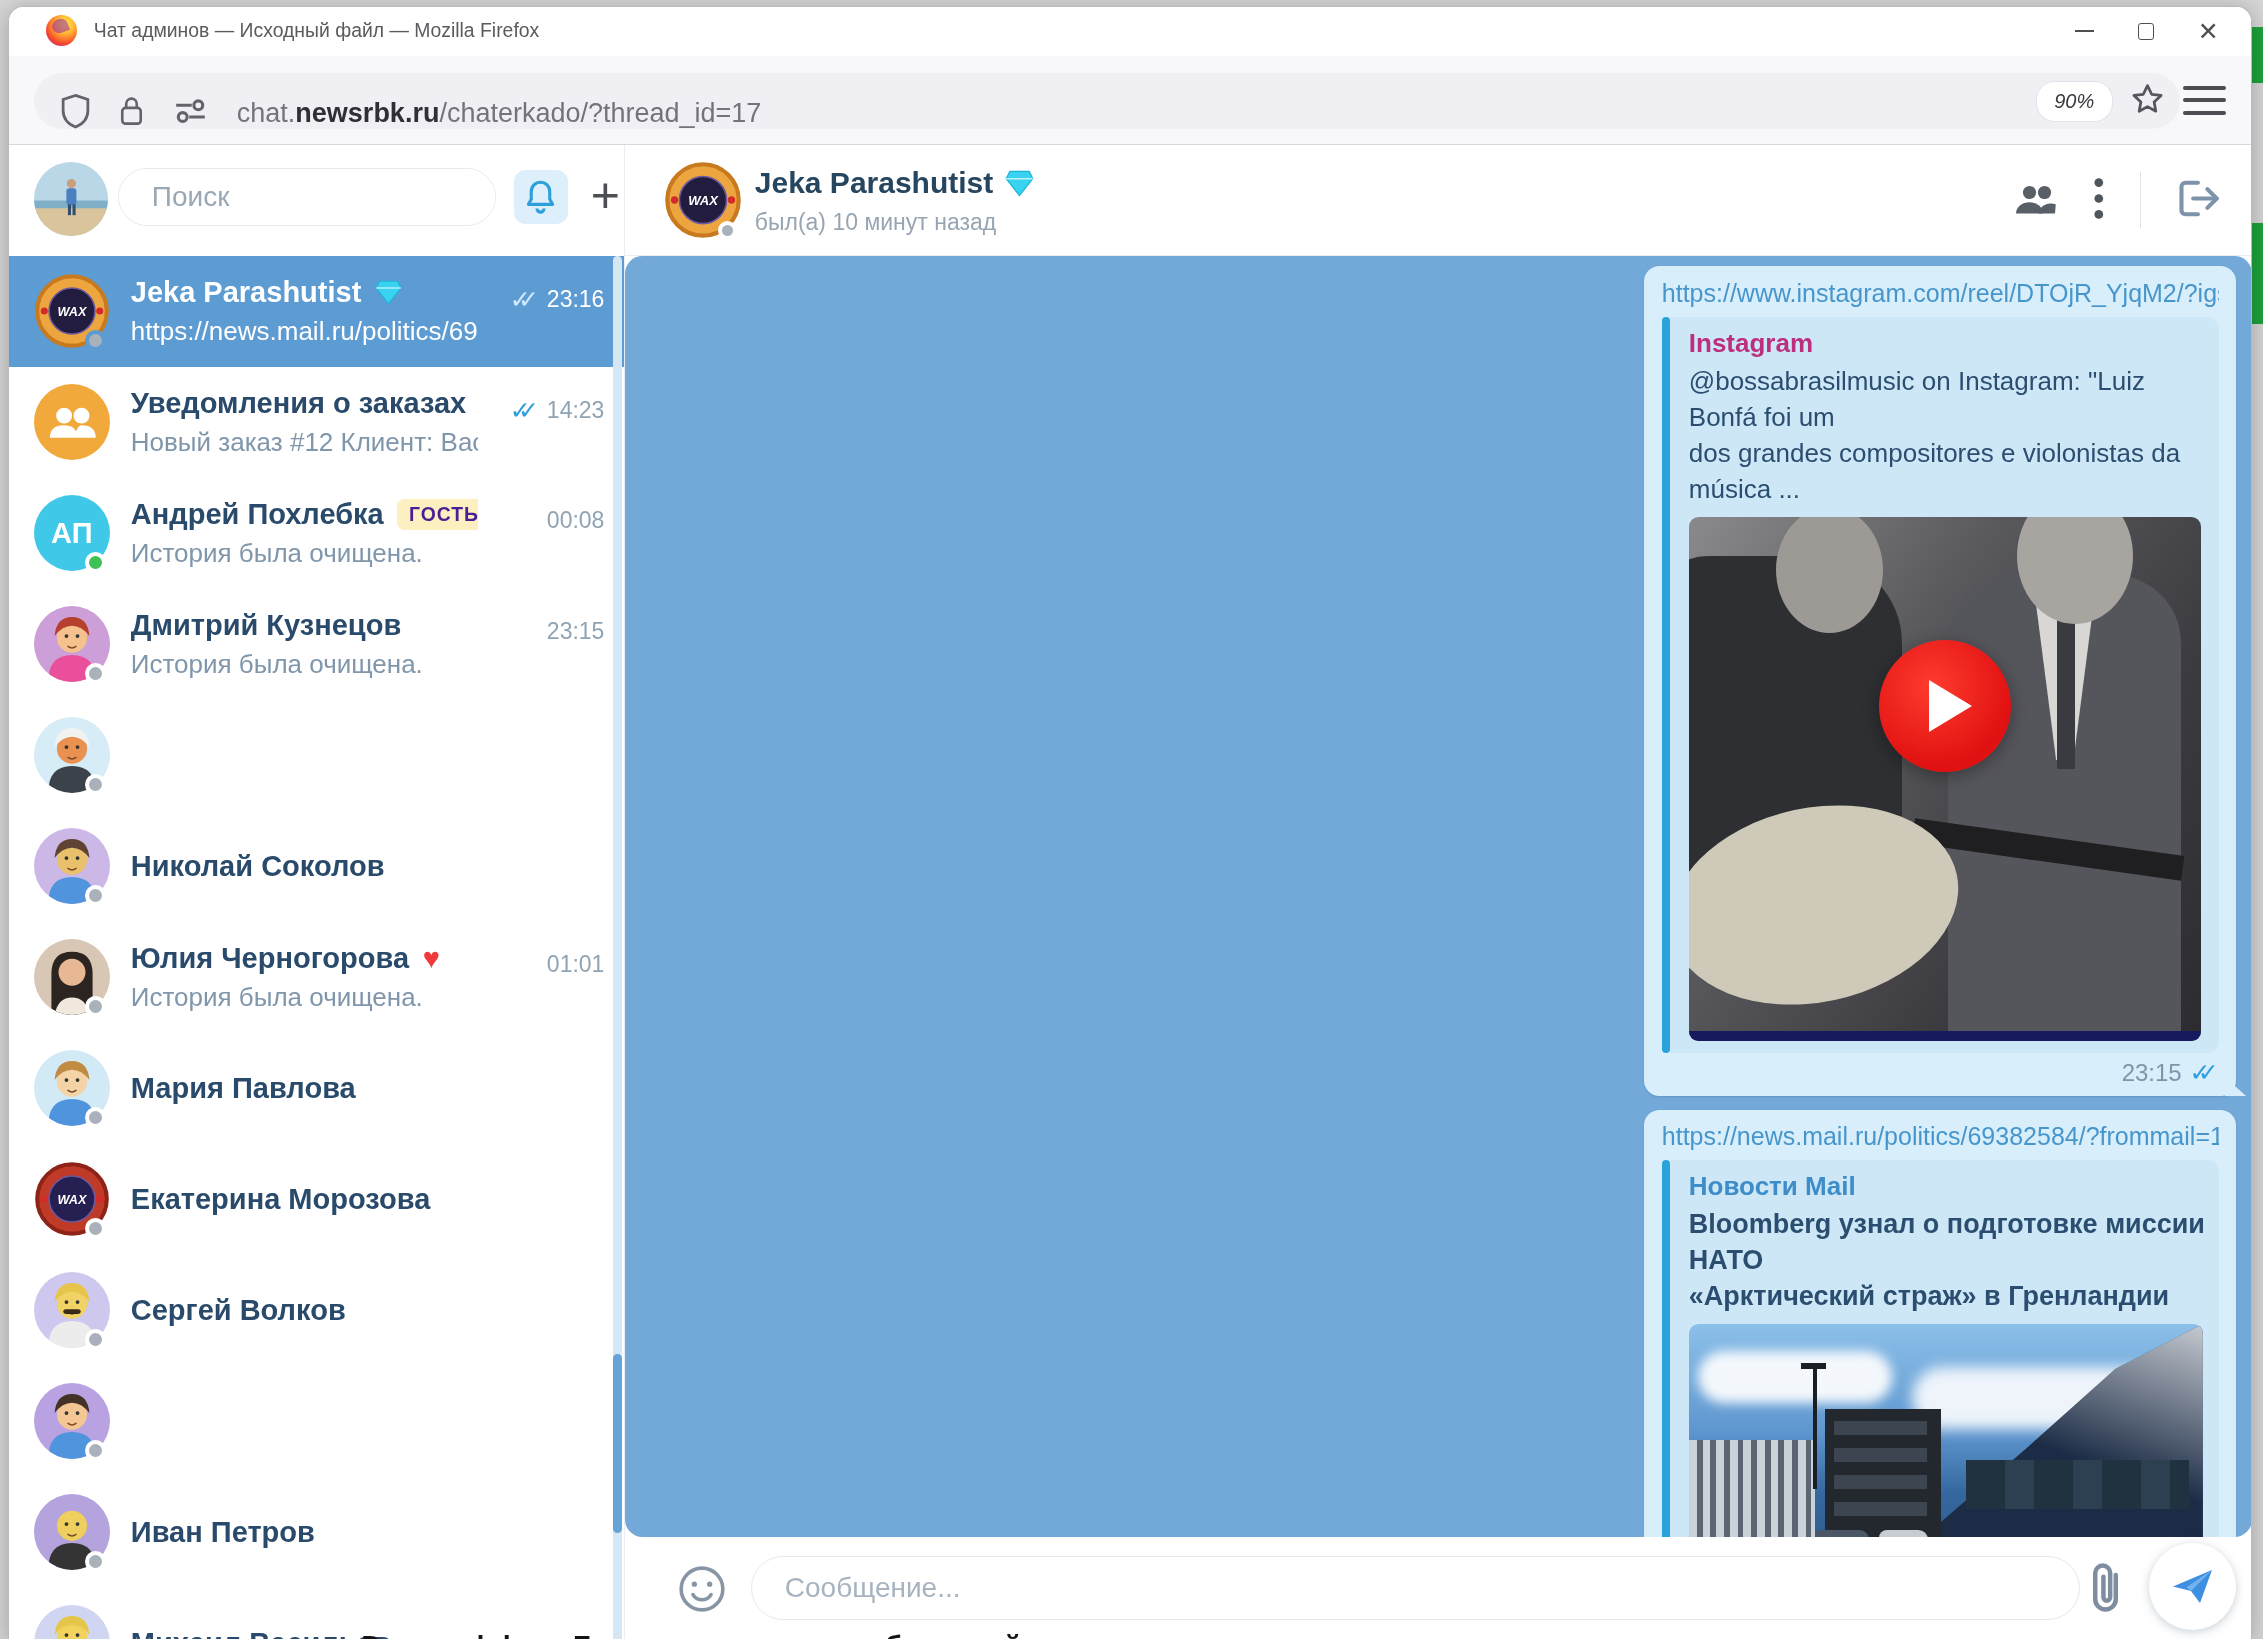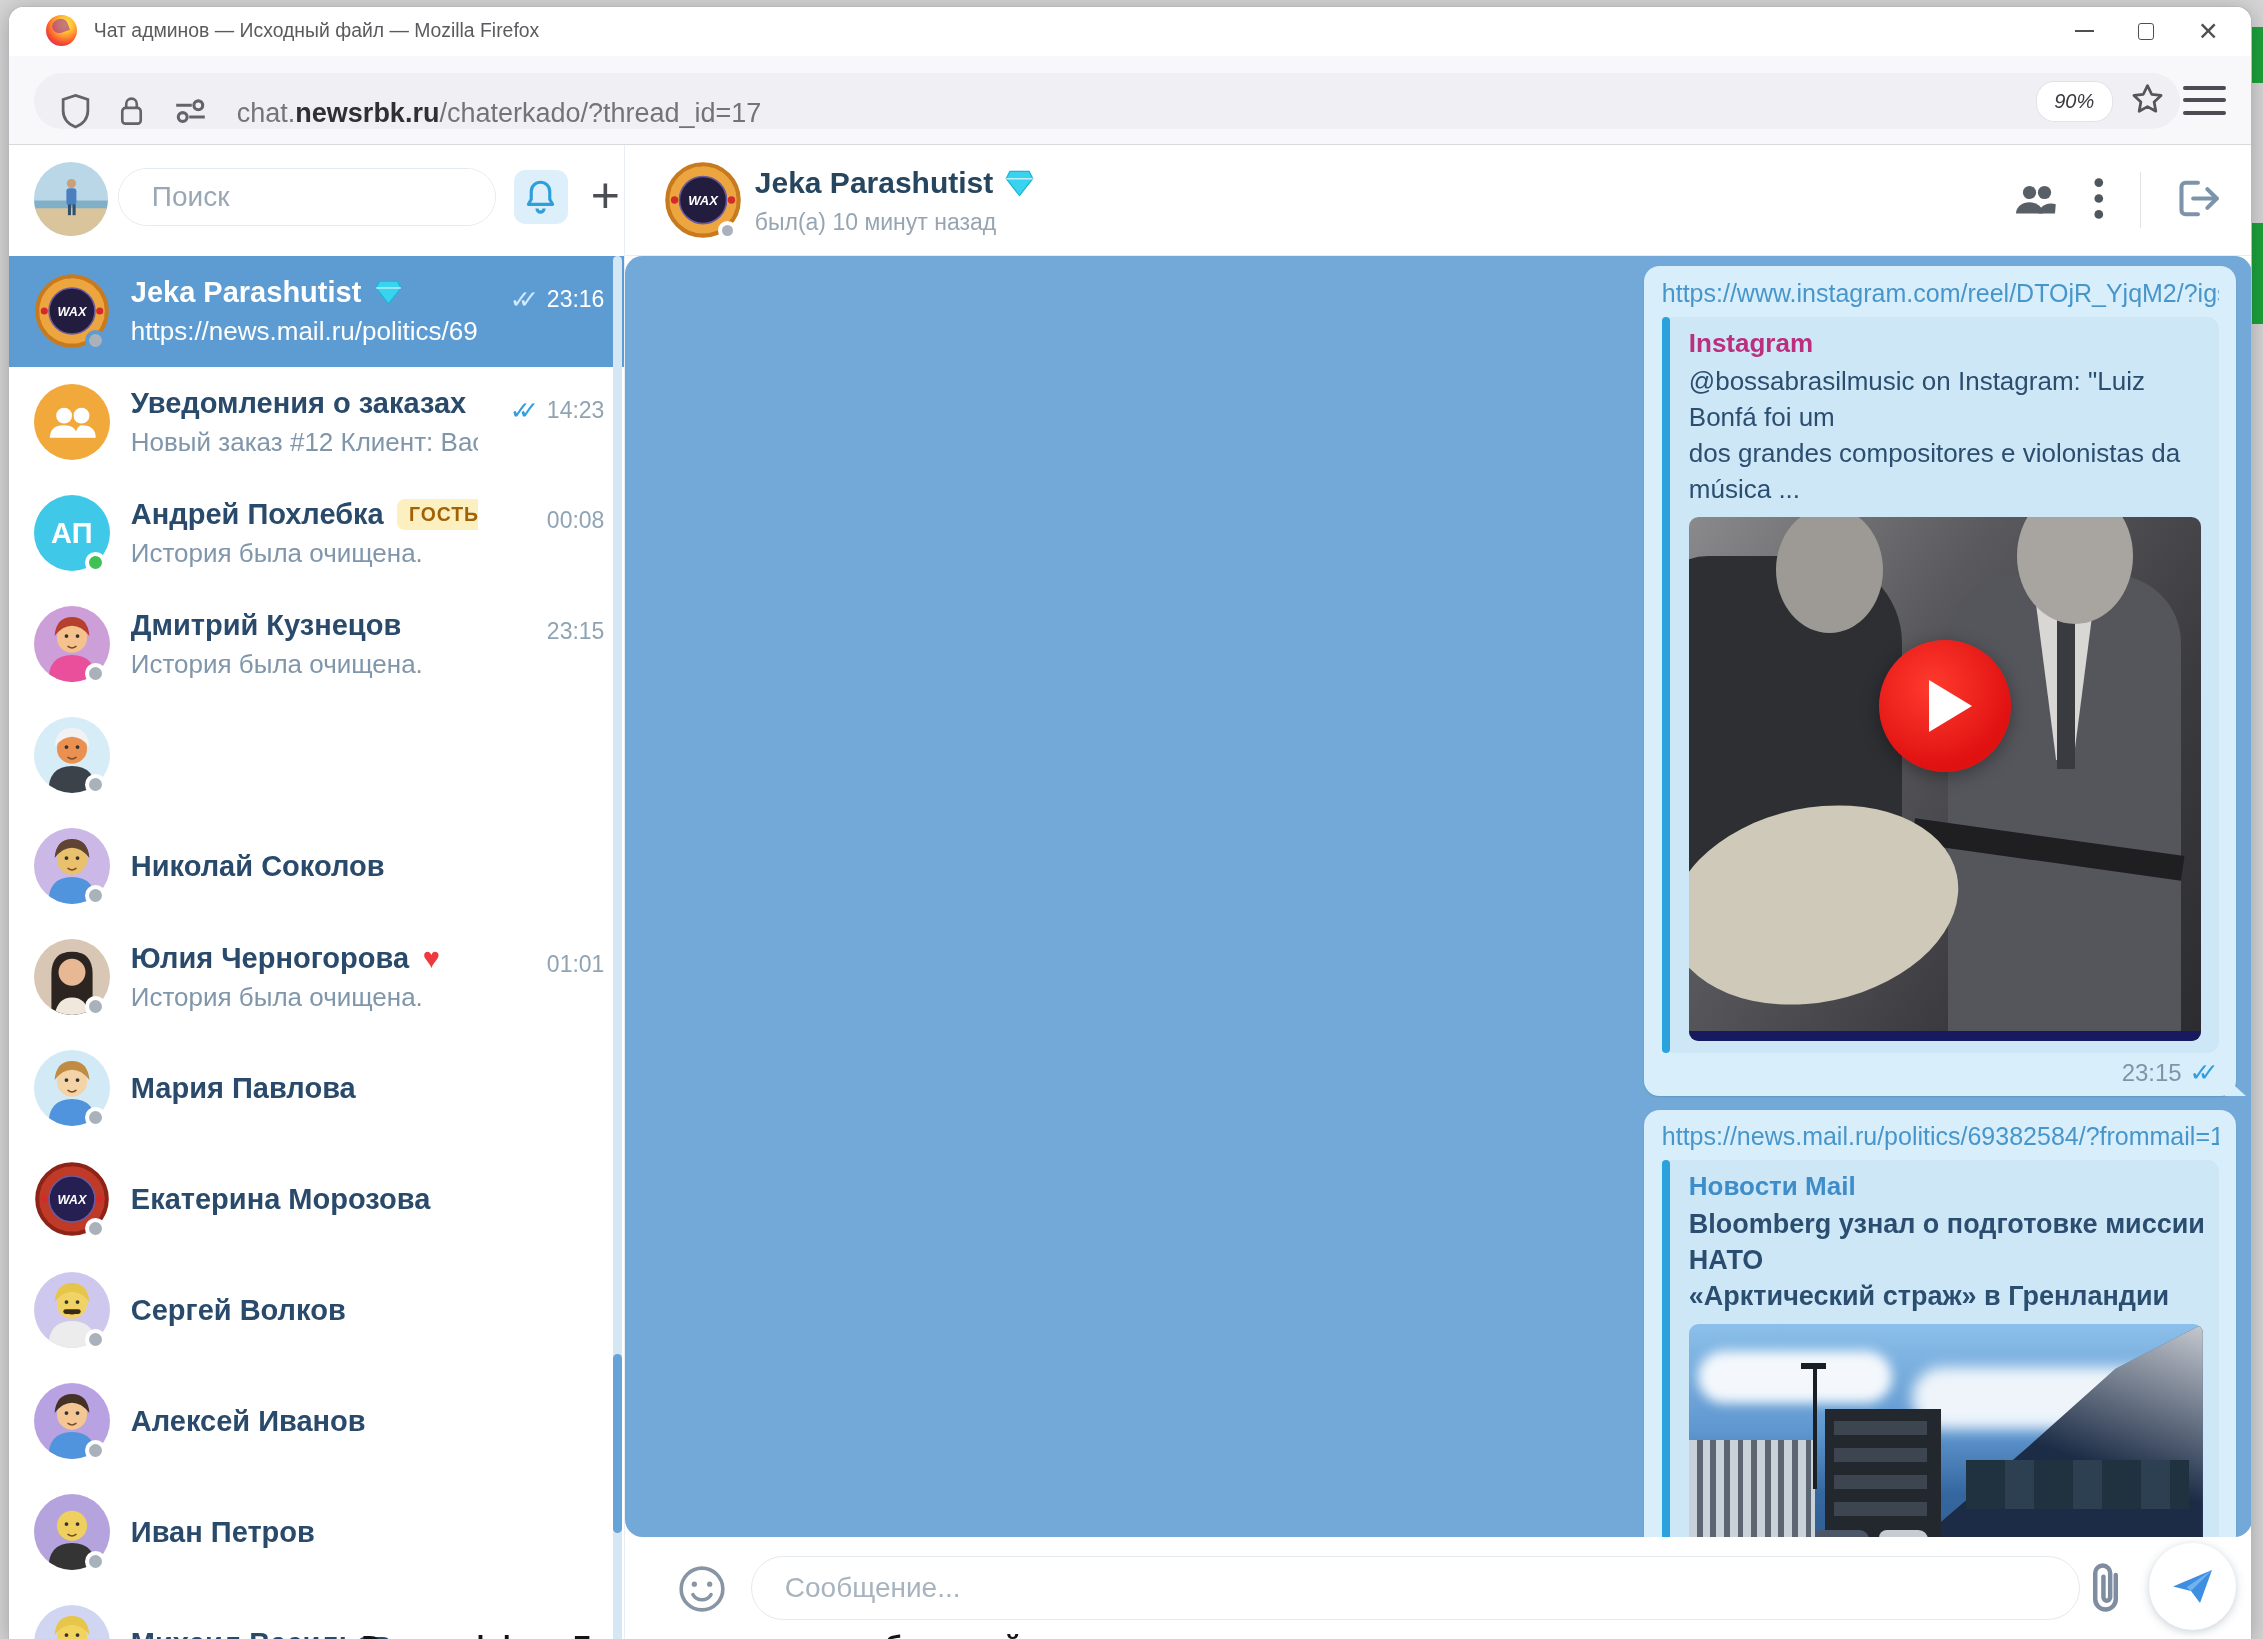--- a/index.html
+++ b/index.html
@@ -73,21 +73,21 @@
   .row-av svg, .me-avatar svg, .hd-av svg { width:100%; height:100%; display:block; }
   .dot { position:absolute; left:76px; top:74px; width:21.3px; height:21.3px; border-radius:50%;
          border:4.9px solid #fff; background:#a9b2ba; }
   .row.selected .dot { border-color:#5d9cd3; }
   .dot.online { background:#3fc156; }
   .row-main { position:absolute; left:122px; top:0; right:146px; height:100%;
               display:flex; flex-direction:column; justify-content:center; gap:6.8px; overflow:hidden; }
   .row-name-line { display:flex; align-items:center; gap:13.6px; white-space:nowrap; }
   .row-name { font-size:29px; font-weight:bold; color:#294a6b; }
   .row.selected .row-name { color:#fff; }
-  .badge { background:#fcefc0; color:#a16207; font-size:19.4px; font-weight:bold; letter-spacing:1px;
+  .badge { background:#fcefc0; color:#4c1d95; font-size:19.4px; font-weight:bold; letter-spacing:1px;
            border-radius:7.8px; padding:4.9px 11.6px 3.9px; }
   .heart { color:#f0393c; font-size:29px; }
   .row-sub { font-size:26px; color:#7f96ab; white-space:nowrap; overflow:hidden; max-width:100%; }
   .row.selected .row-sub { color:#fff; }
   .row-meta { position:absolute; right:19.4px; top:29px; display:flex; align-items:center; gap:7.8px;
               font-size:23px; color:#8fa3b3; }
   .row.selected .row-meta { color:#fff; }
   .checks { color:#2f9fe0; font-size:25px; letter-spacing:-12.6px; padding-right:12.6px; }
   .row.selected .checks { color:#cfeaff; }
   .initials { width:100%; height:100%; display:flex; align-items:center; justify-content:center;
@@ -514,27 +514,20 @@
                   <rect width="96" height="96" fill="#b9a2e2"></rect>
     <path d="M18 96 Q18 62 48 62 Q78 62 78 96 Z" fill="#4f94dd"></path>
     <circle cx="48" cy="40" r="19" fill="#f3c694"></circle>
                   <path d="M26 38 Q28 14 48 14 Q68 14 70 38 Q60 25 48 25 Q36 25 26 38 Z" fill="#433225"></path>
     <circle cx="41" cy="38" r="2.4" fill="#333"></circle>
                   <circle cx="55" cy="38" r="2.4" fill="#333"></circle>
     <path d="M43 51 Q48 55 53 51" stroke="#7a4a28" stroke-width="2" fill="none" stroke-linecap="round"></path>
                 </svg>
               </div>
     <div class="dot offline"></div>
-    <div class="row-main">
-      <div class="row-name-line">
-        <span class="row-name">Алексей Иванов</span>
-
-      </div>
-
-    </div>
 
   </div>
 
   <div class="row">
     <div class="row-av">
                 <svg viewBox="0 0 96 96">
                   <rect width="96" height="96" fill="#b4a3dd"></rect>
     <path d="M18 96 Q18 62 48 62 Q78 62 78 96 Z" fill="#343434"></path>
     <circle cx="48" cy="40" r="19" fill="#efd05e"></circle>
     <circle cx="41" cy="38" r="2.4" fill="#333"></circle>

